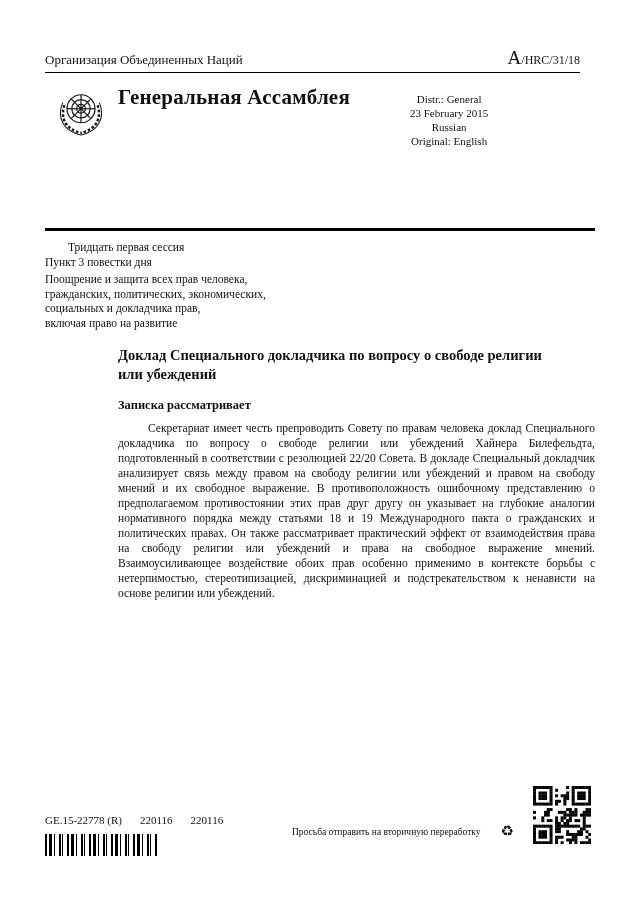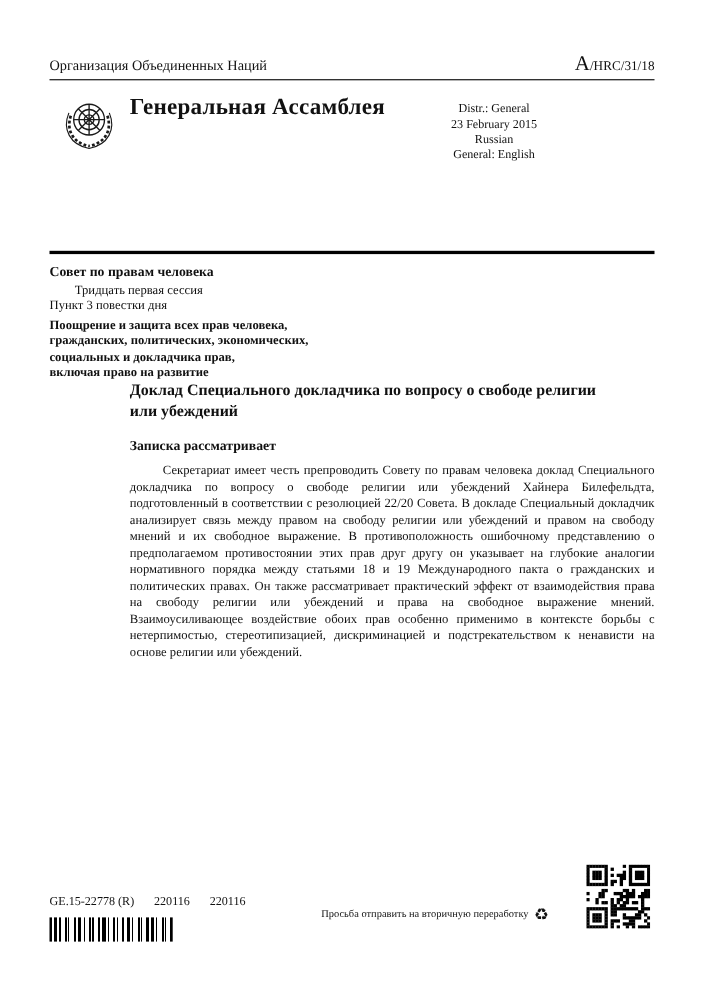--- a/index.html
+++ b/index.html
@@ -2,59 +2,59 @@
 <html><head>
 <meta charset="utf-8">
 <style>
   html,body{margin:0;padding:0;background:#ffffff;}
   .page{
     position:relative;width:640px;height:905px;background:#fff;
     font-family:"Liberation Serif",serif;color:#111;overflow:hidden;margin:0 auto;
   }
   
   .top-header{
-    position:absolute;left:45px;right:45px;top:52px;
+    position:absolute;left:45px;right:60px;top:52px;
     display:flex;justify-content:space-between;align-items:flex-end;
     border-bottom:1px solid #000;padding-bottom:4px;
   }
   .org-name{font-size:13px;}
   .doc-symbol{font-size:12px;white-space:nowrap;}
   .doc-symbol .big-a{font-size:19px;line-height:12px;}
   
   .masthead{position:absolute;left:45px;top:84px;right:36px;height:120px;}
   .emblem{position:absolute;left:8px;top:2px;}
   .assembly-title{position:absolute;left:73px;top:1px;font-size:21px;font-weight:bold;letter-spacing:.2px;}
   .distr-block{position:absolute;left:365px;top:8px;font-size:11px;line-height:14px;text-align:center;}
   .thick-rule{position:absolute;left:45px;right:45px;top:228px;height:2.5px;background:#000;}
   
   .session{position:absolute;left:45px;top:240px;width:265px;font-size:11.5px;line-height:14.5px;}
   .session-council{font-size:12.5px;font-weight:bold;margin-bottom:2px;}
   .session-number{font-weight:normal;margin-left:23px;}
   .agenda-item{font-weight:normal;}
-  .agenda-title{font-weight:bold;margin-top:3px;}
+  .agenda-title{font-weight:normal;margin-top:3px;}
   
   .content-title{position:absolute;left:118px;top:346px;width:432px;font-size:14.5px;font-weight:bold;line-height:19px;}
   .content-subtitle{position:absolute;left:118px;top:398px;font-size:12.5px;font-weight:bold;}
   .body-par{
     position:absolute;left:118px;top:421px;width:477px;
     font-size:11.5px;line-height:15px;text-align:justify;text-indent:30px;
   }
   
   .footer-ge{position:absolute;left:45px;top:814px;font-size:11px;white-space:nowrap;}
   .footer-ge .sp{display:inline-block;width:18px;}
   .barcode{
     position:absolute;left:45px;top:834px;width:112px;height:22px;
     background:repeating-linear-gradient(90deg,
       #000 0 2px,#fff 2px 4px,#000 4px 7px,#fff 7px 9px,
       #000 9px 10px,#fff 10px 14px,#000 14px 16px,#fff 16px 17px,
       #000 17px 18px,#fff 18px 22px);
   }
   .recycle-line{
     position:absolute;left:292px;top:824px;font-size:9.5px;
-    display:flex;align-items:center;gap:5px;white-space:nowrap;
+    display:flex;align-items:center;gap:20px;white-space:nowrap;
   }
   .recycle-icon{font-size:15px;line-height:15px;font-family:"DejaVu Sans",sans-serif;}
   .qr{position:absolute;left:533px;top:786px;width:58px;height:58px;}
 </style>
 </head>
 <body>
 
 <div class="page">
 
   <div class="top-header">
@@ -80,28 +80,27 @@
           <path d="M13 22 C8 37 15 50 32 53.5" stroke-width="2.8" stroke-dasharray="3 2.2"></path>
           <path d="M51 22 C56 37 49 50 32 53.5" stroke-width="2.8" stroke-dasharray="3 2.2"></path>
         </g>
       </svg>
     </span>
     <div class="assembly-title">Генеральная Ассамблея</div>
     <div class="distr-block">
       <div>Distr.: General</div>
       <div>23 February 2015</div>
       <div>Russian</div>
-      <div>General: English</div>
+      <div>Original: English</div>
     </div>
   </div>
 
   <div class="thick-rule"></div>
 
   <div class="session">
-    <div class="session-council">Совет по правам человека</div>
     <div class="session-number">Тридцать первая сессия</div>
     <div class="agenda-item">Пункт 3 повестки дня</div>
     <div class="agenda-title">
       <div>Поощрение и защита всех прав человека,</div>
       <div>гражданских, политических, экономических,</div>
       <div>социальных и докладчика прав,</div>
       <div>включая право на развитие</div>
     </div>
   </div>
 

